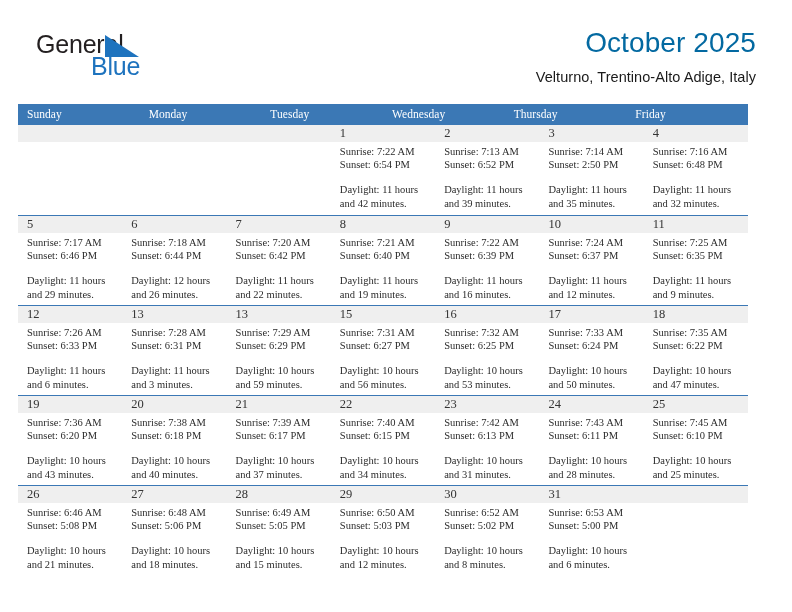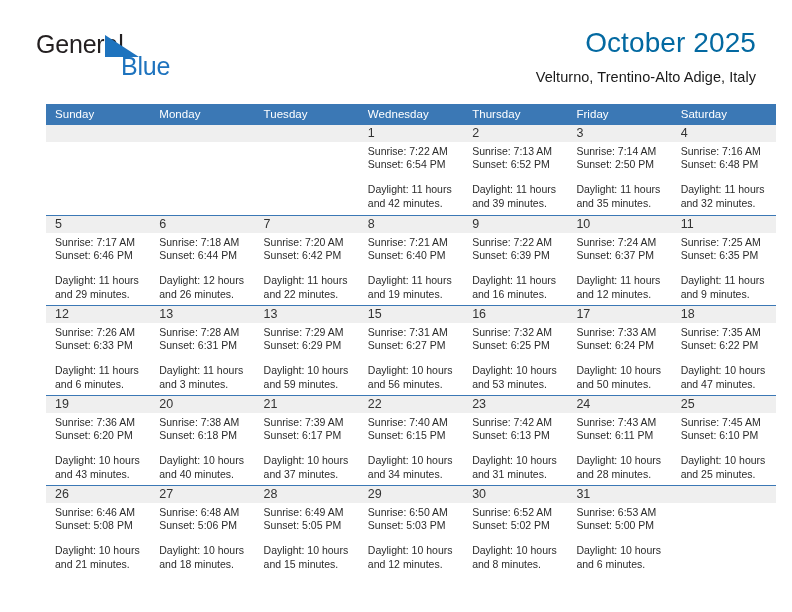--- a/index.html
+++ b/index.html
@@ -44,21 +44,20 @@
     top: 5px;
   }
   .logo-blue {
     position: absolute;
     left: 55px;
     top: 22px;
     font-size: 25px;
     letter-spacing: -0.2px;
     color: #1e73be;
     font-family: "Liberation Sans", sans-serif;
-    margin-left: 30px;
   }
 
   .title-block {
     position: absolute;
     right: 36px;
     top: 26px;
     text-align: right;
   }
   .cal-title {
     font-size: 28px;
@@ -72,23 +71,24 @@
     color: #1a1a1a;
     line-height: 20px;
     margin-top: 7px;
     letter-spacing: 0.05px;
     margin-left: 28px;
   }
 
   
   .calendar {
     position: absolute;
-    left: 46px;
+    left: 18px;
     top: 104px;
     width: 730px;
+    font-family: Liberation Serif, serif;
   }
 
   .weekday-row {
     display: flex;
     background: #3b78b5;
   }
   .weekday-cell {
     flex: 1 1 0;
     color: #ffffff;
     font-size: 11.5px;
@@ -166,21 +166,20 @@
 </div>
 
 <div class="calendar">
   <div class="weekday-row" id="weekday-row">
       <div class="weekday-cell">Sunday</div>
       <div class="weekday-cell">Monday</div>
       <div class="weekday-cell">Tuesday</div>
       <div class="weekday-cell">Wednesday</div>
       <div class="weekday-cell">Thursday</div>
       <div class="weekday-cell">Friday</div>
-      <div class="weekday-cell">Saturday</div>
     </div>
   <div id="week-rows">
       <div class="week-row">
         <div class="day-cell empty">
           <div class="day-number"></div>
         </div>
         <div class="day-cell empty">
           <div class="day-number"></div>
         </div>
         <div class="day-cell empty">

